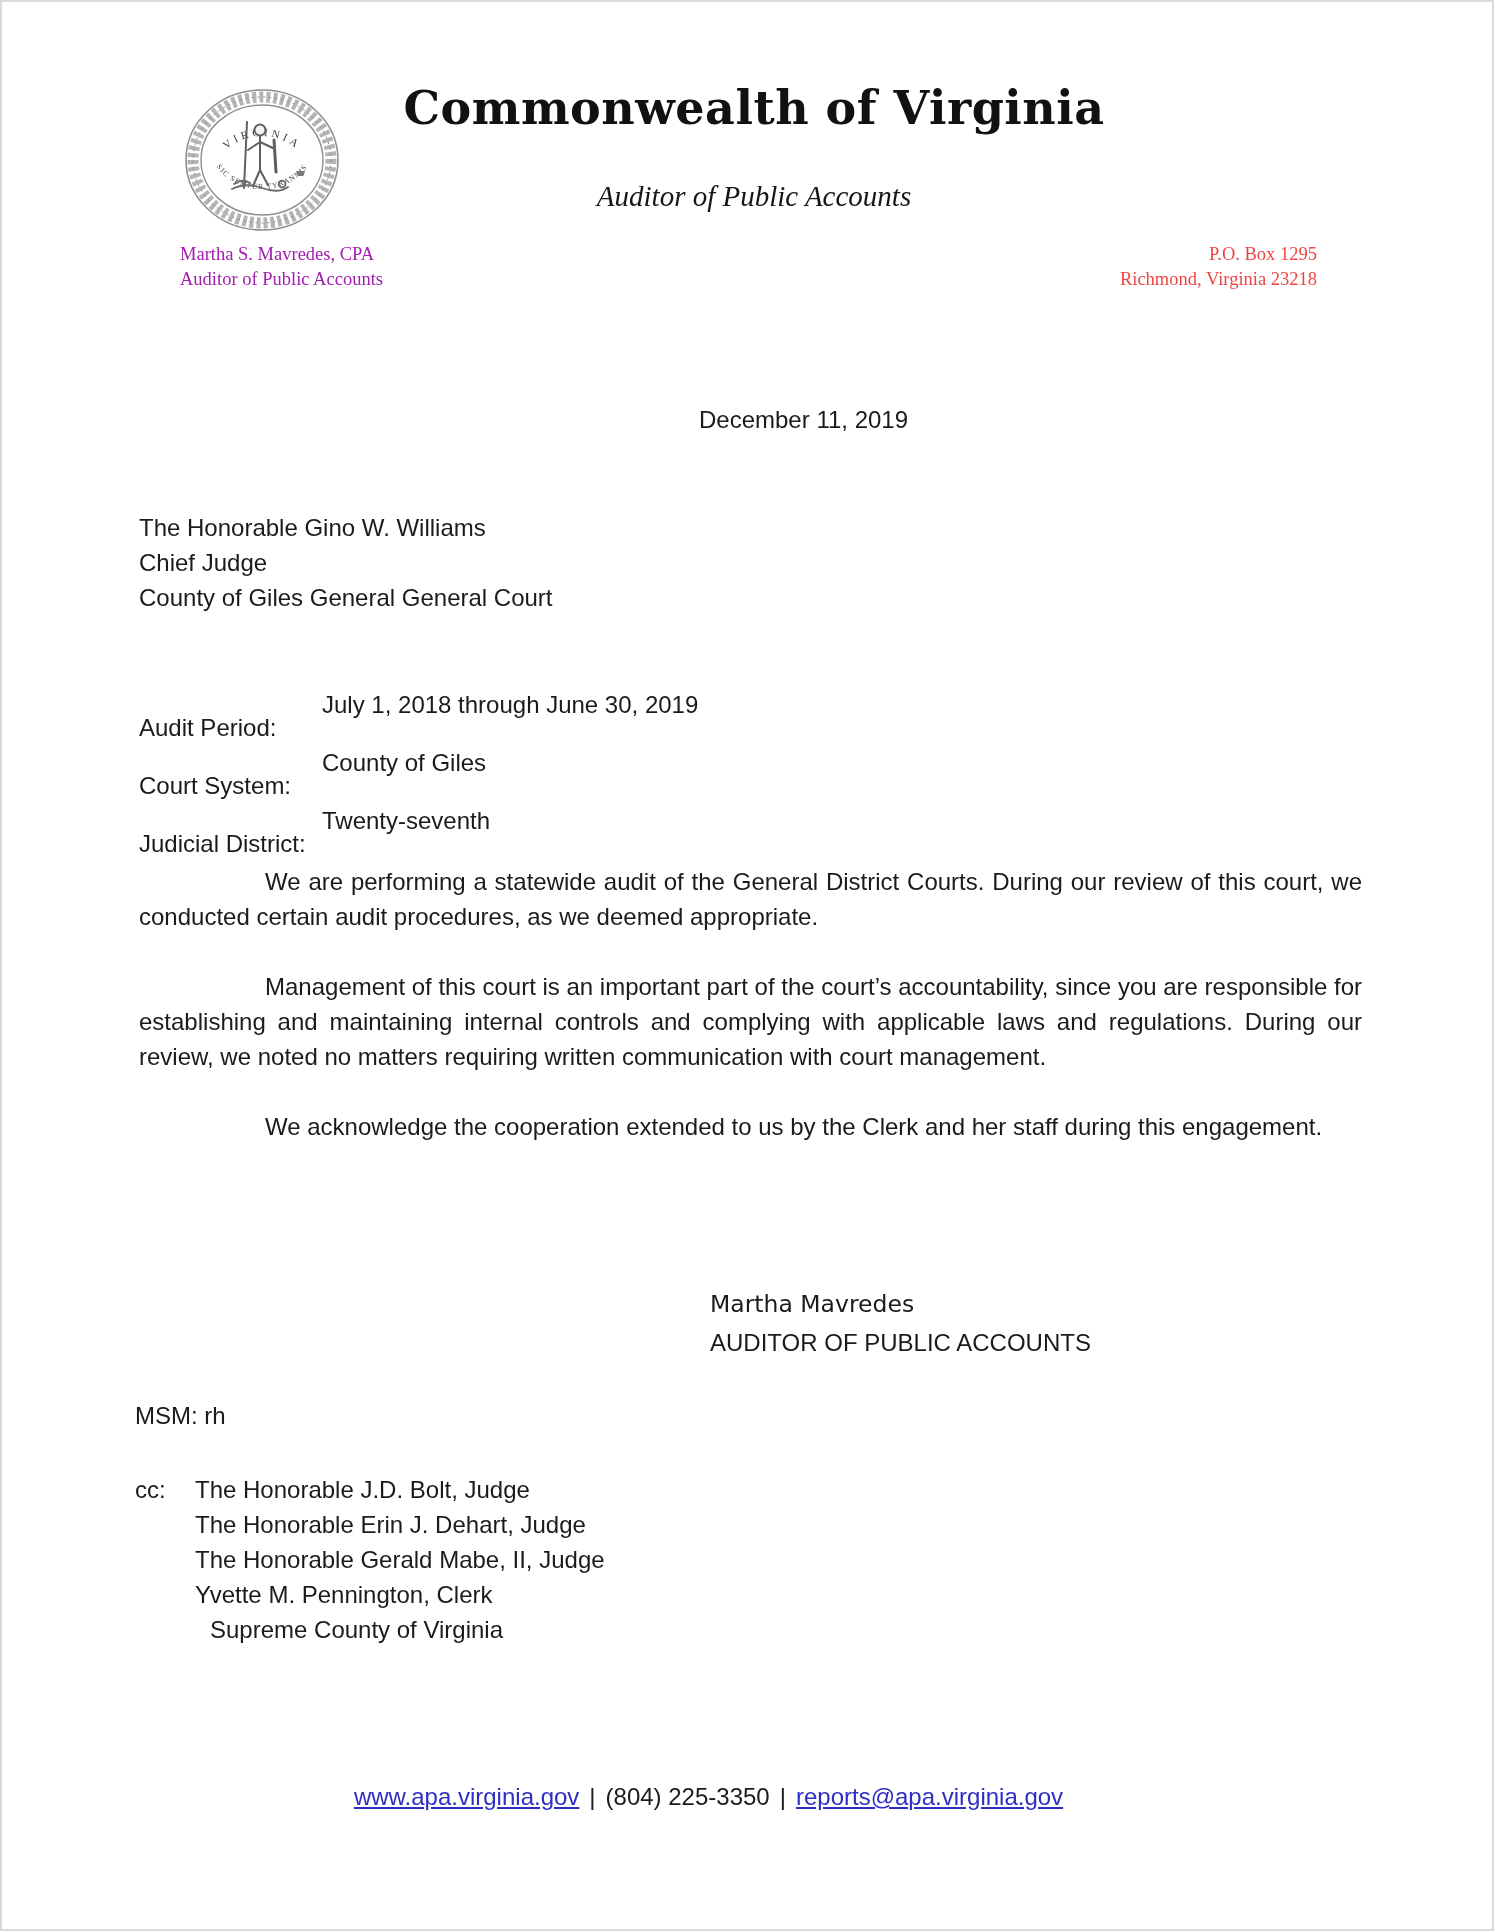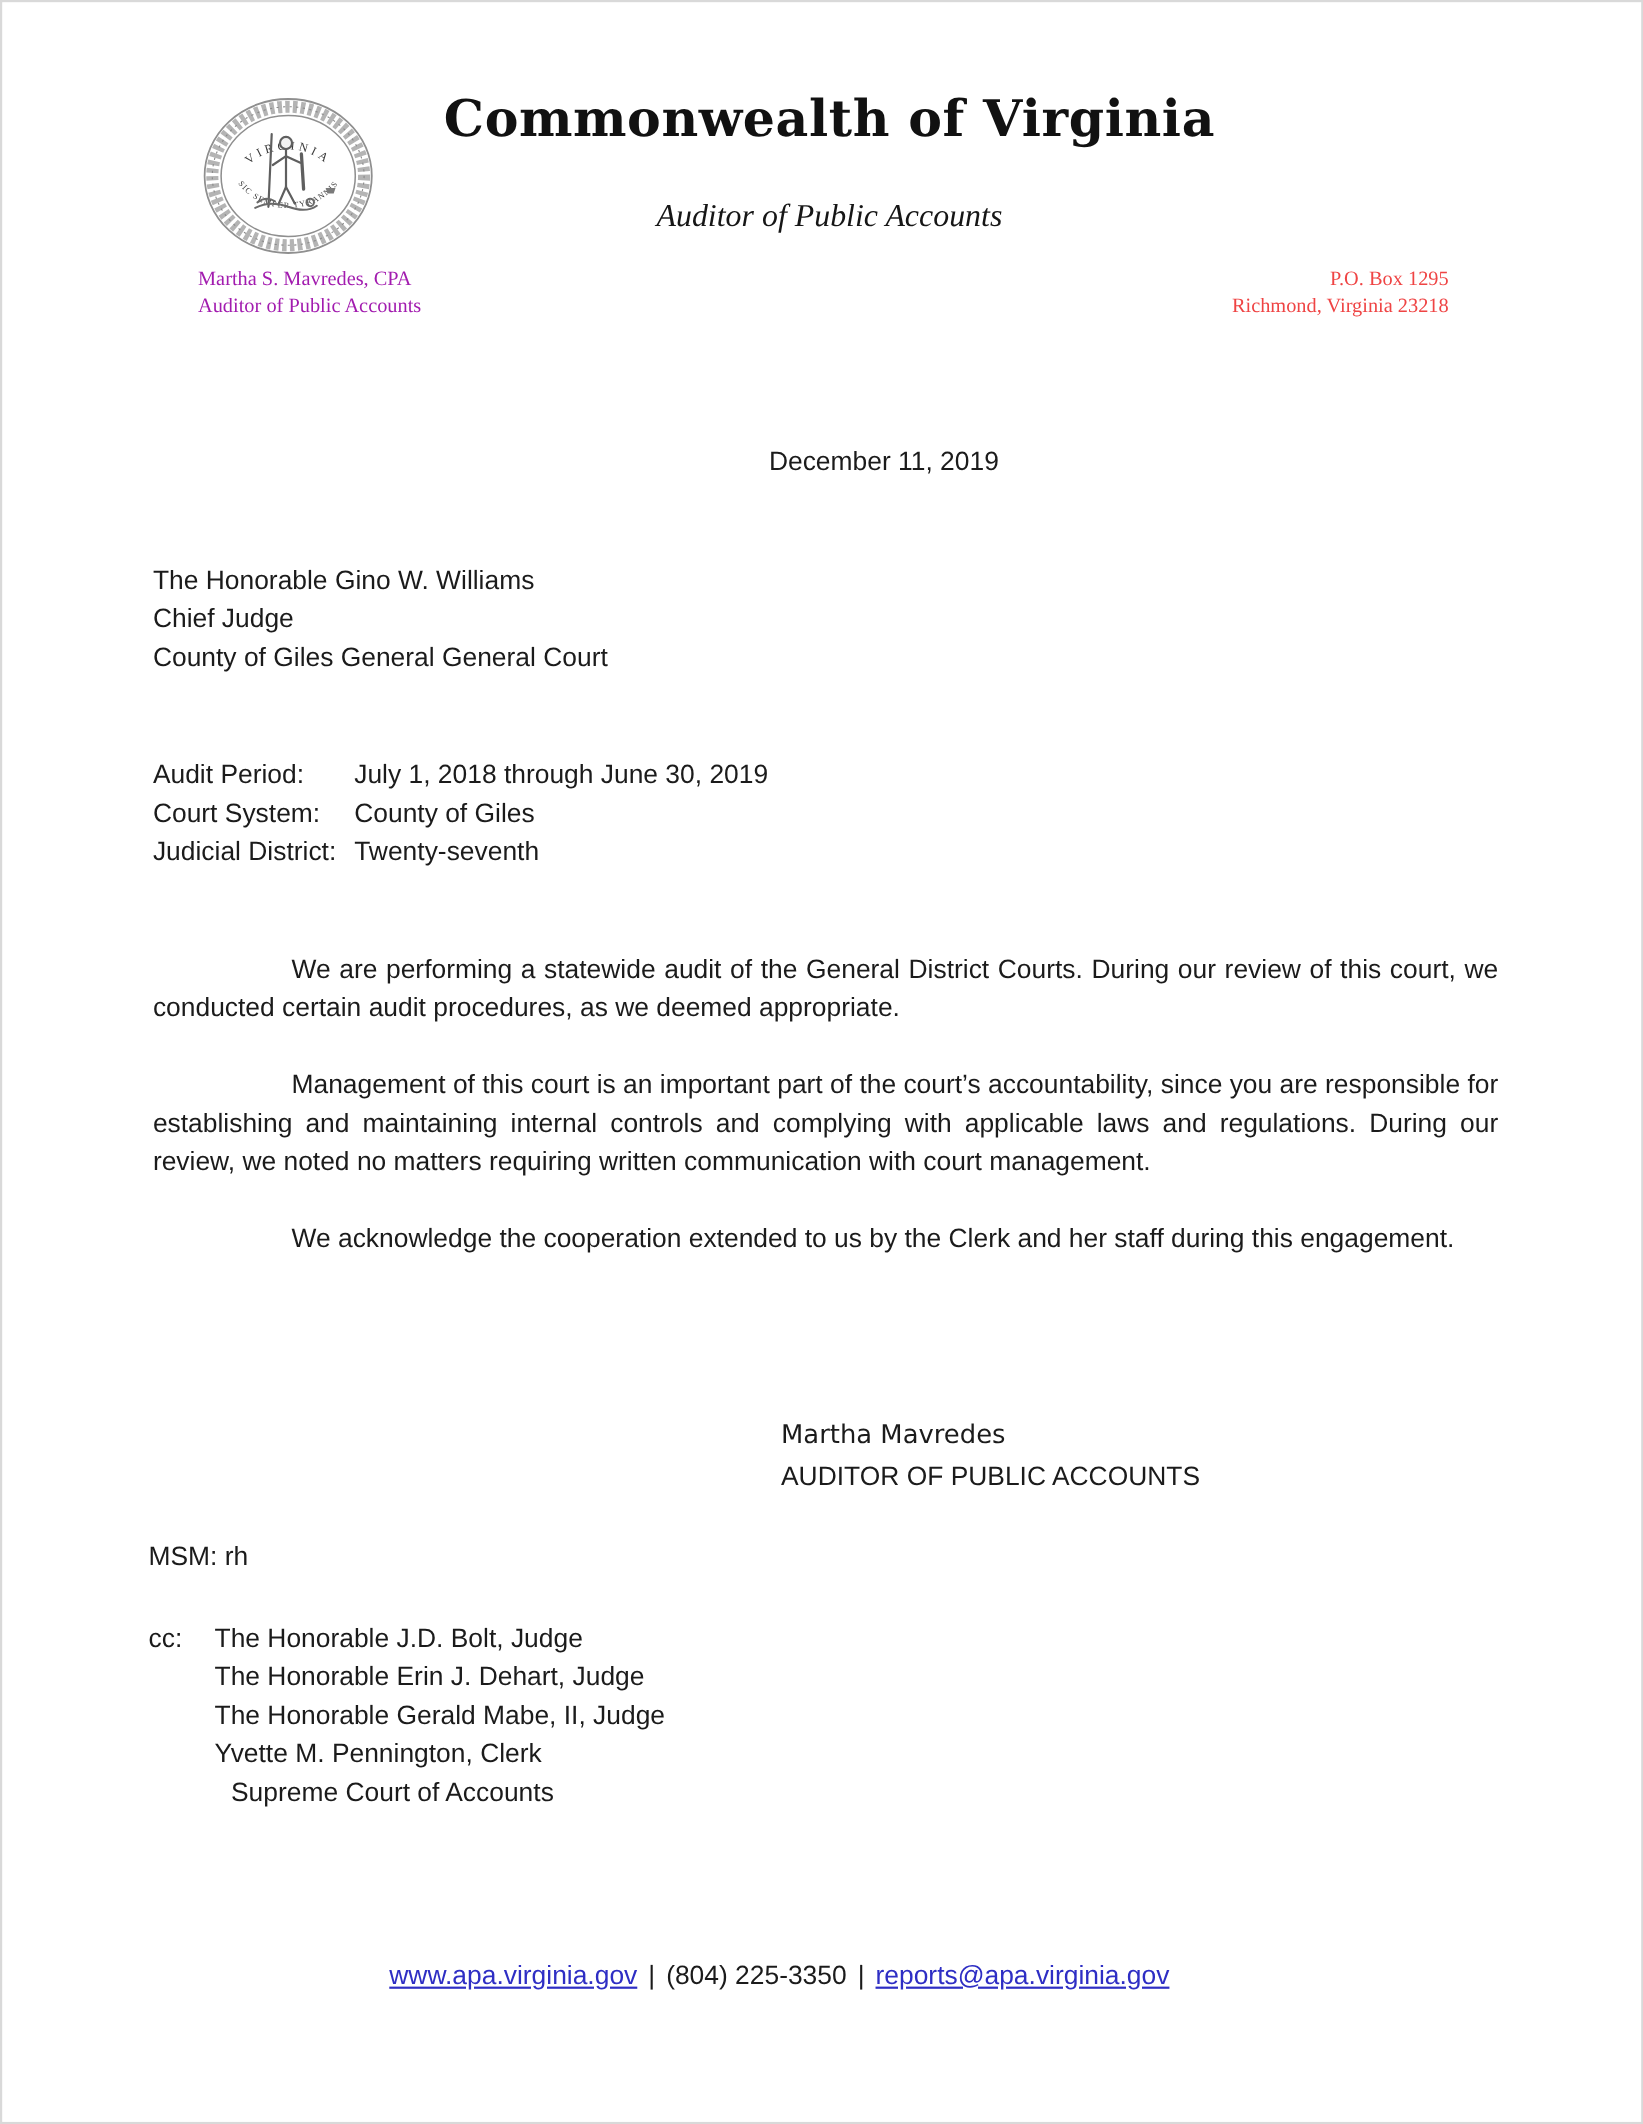--- a/index.html
+++ b/index.html
@@ -44,21 +44,21 @@
     text-align:right;
     font-family:"Liberation Serif", serif;
     font-size:18.5px; line-height:25px; color:#ef4444;
   }
 
   
   .date-line { position:absolute; left:697px; top:400px; font-size:24px; line-height:35px; }
   .recipient-block { position:absolute; left:137px; top:508px; font-size:24px; line-height:35px; }
   .audit-block { position:absolute; left:137px; top:685px; font-size:24px; line-height:35px; }
   .audit-row { display:flex; }
-  .audit-label { width:183px; flex:0 0 183px; }
+  .audit-label { width:183px; flex:0 0 183px;margin-top:23px; }
   .paragraphs {
     position:absolute; left:137px; top:862px; width:1223px;
     font-size:24px; line-height:35px; text-align:justify;
   }
   .paragraphs p { margin:0 0 35px 0; text-indent:126px; }
   .signature-block { position:absolute; left:708px; top:1285px; font-size:24px; line-height:35px; }
   .sig-name { font-family:"DejaVu Sans", sans-serif; font-size:23.5px; line-height:35px; margin-bottom:3px; }
   .sig-title { font-size:24px; line-height:35px; }
   .reference-line { position:absolute; left:133px; top:1396px; font-size:24px; line-height:35px; }
   .cc-block { position:absolute; left:133px; top:1470px; font-size:24px; line-height:35px; display:flex; }
@@ -178,21 +178,21 @@
 
   <div class="reference-line">MSM: rh</div>
 
   <div class="cc-block">
     <div class="cc-label">cc:</div>
     <div>
       <div>The Honorable J.D. Bolt, Judge</div>
       <div>The Honorable Erin J. Dehart, Judge</div>
       <div>The Honorable Gerald Mabe, II, Judge</div>
       <div>Yvette M. Pennington, Clerk</div>
-      <div class="cc-extra-indent">Supreme Court of Accounts</div>
+      <div class="cc-extra-indent">Supreme County of Virginia</div>
     </div>
   </div>
 
   <div class="footer-line">
     <a>www.apa.virginia.gov</a><span class="footer-sep">|</span><span>(804) 225-3350</span><span class="footer-sep">|</span><a>reports@apa.virginia.gov</a>
   </div>
 
 </div>
 
 </body></html>

